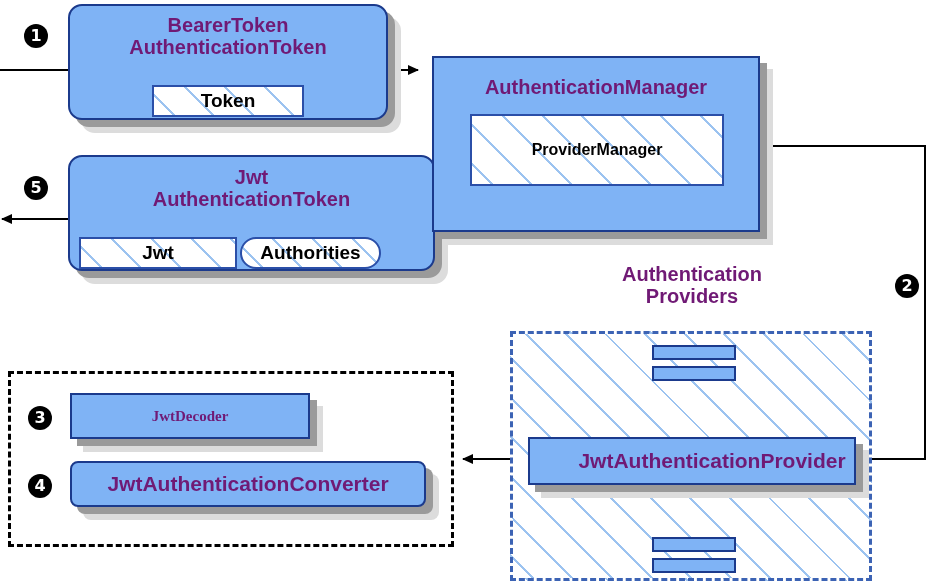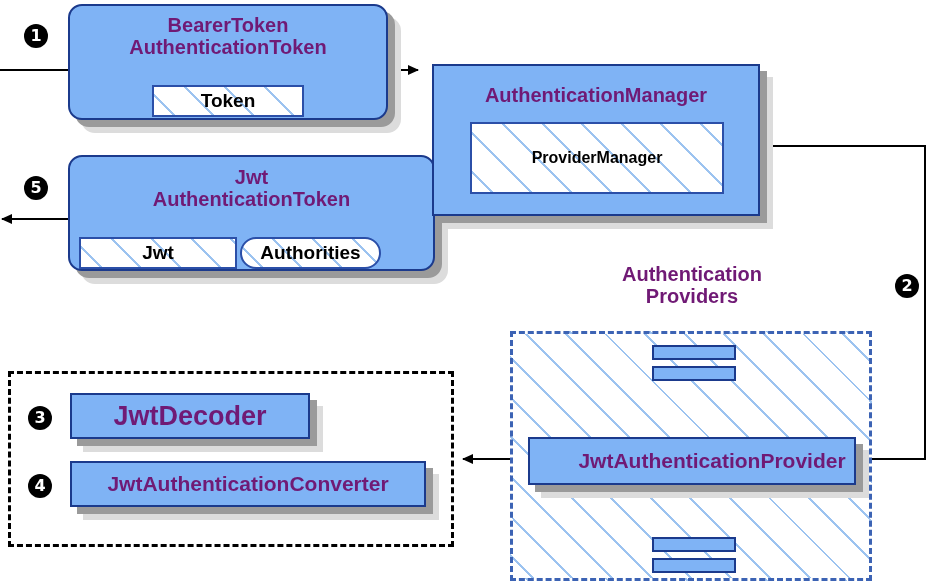--- a/index.html
+++ b/index.html
@@ -148,21 +148,21 @@
     <div class="boxtitle abs" style="left:0; top:9px; width:100%; font-size:20px;">Jwt
 AuthenticationToken</div>
     <div class="innerbox hatch abs" style="left:9px; top:80px; width:158px; height:32px; font-size:19px;">
       <span>Jwt</span>
     </div>
     <div class="innerbox hatch abs" style="left:170px; top:80px; width:141px; height:32px; font-size:19px;border-radius:16px;">
       <span>Authorities</span>
     </div>
   </div>
 
-  <div class="abs bluebox shadow2" style="left:432px; top:64px; width:328px; height:152px; border-radius:0;">
+  <div class="abs bluebox shadow2" style="left:432px; top:56px; width:328px; height:176px; border-radius:0;">
     <div class="boxtitle abs" style="left:0; top:18px; width:100%; font-size:20px;">AuthenticationManager</div>
     <div class="innerbox hatch abs" style="left:36px; top:56px; width:254px; height:72px; font-size:16px;">
       <span>ProviderManager</span>
     </div>
   </div>
 
   <div class="abs boxtitle" style="left:512px; top:263px; width:360px; font-size:20px;">Authentication
 Providers</div>
 
   <div class="abs dashed-blue hatch" style="left:510px; top:331px; width:362px; height:250px;">
@@ -176,21 +176,21 @@
 
   <div class="abs bluebox shadow2" style="left:528px; top:437px; width:328px; height:48px; border-radius:0;
               display:flex; align-items:center; justify-content:center;padding-left:40px;">
     <span class="boxtitle" style="font-size:21px;">JwtAuthenticationProvider</span>
   </div>
 
   <div class="abs dashed-black" style="left:8px; top:371px; width:446px; height:176px;"></div>
 
   <div class="abs bluebox shadow2" style="left:70px; top:393px; width:240px; height:46px; border-radius:0;
               display:flex; align-items:center; justify-content:center;">
-    <span class="boxtitle" style="font-size:27px;">JwtDecoder</span>
+    <span class="boxtitle" style="font-size:15px;font-family:Liberation Serif, serif;">JwtDecoder</span>
   </div>
 
-  <div class="abs bluebox shadow2" style="left:70px; top:461px; width:356px; height:46px; border-radius:0;
+  <div class="abs bluebox shadow2" style="left:70px; top:461px; width:356px; height:46px; border-radius:8px;
               display:flex; align-items:center; justify-content:center;">
     <span class="boxtitle" style="font-size:21px;">JwtAuthenticationConverter</span>
   </div>
 
 </div>
 
 </body></html>

